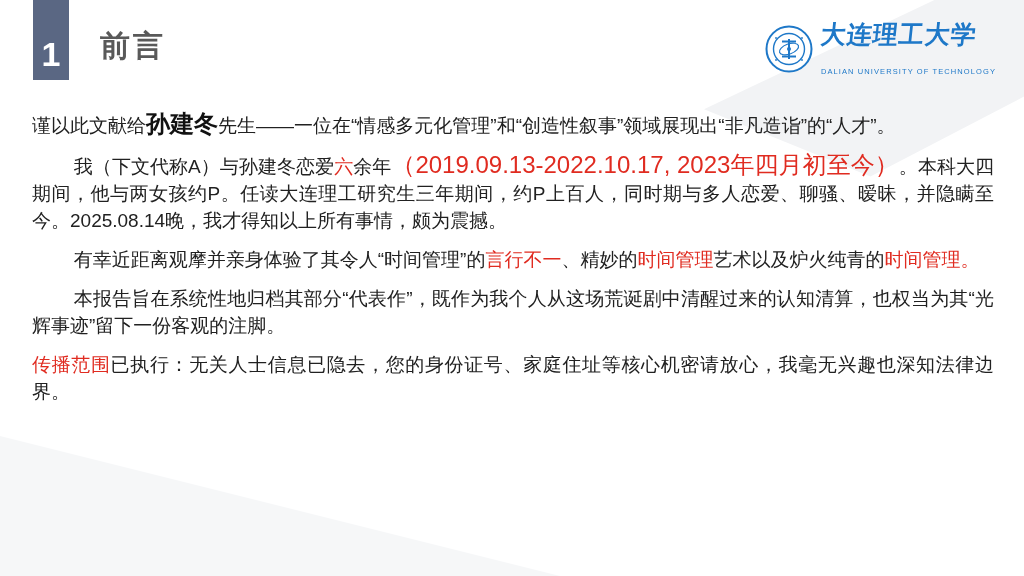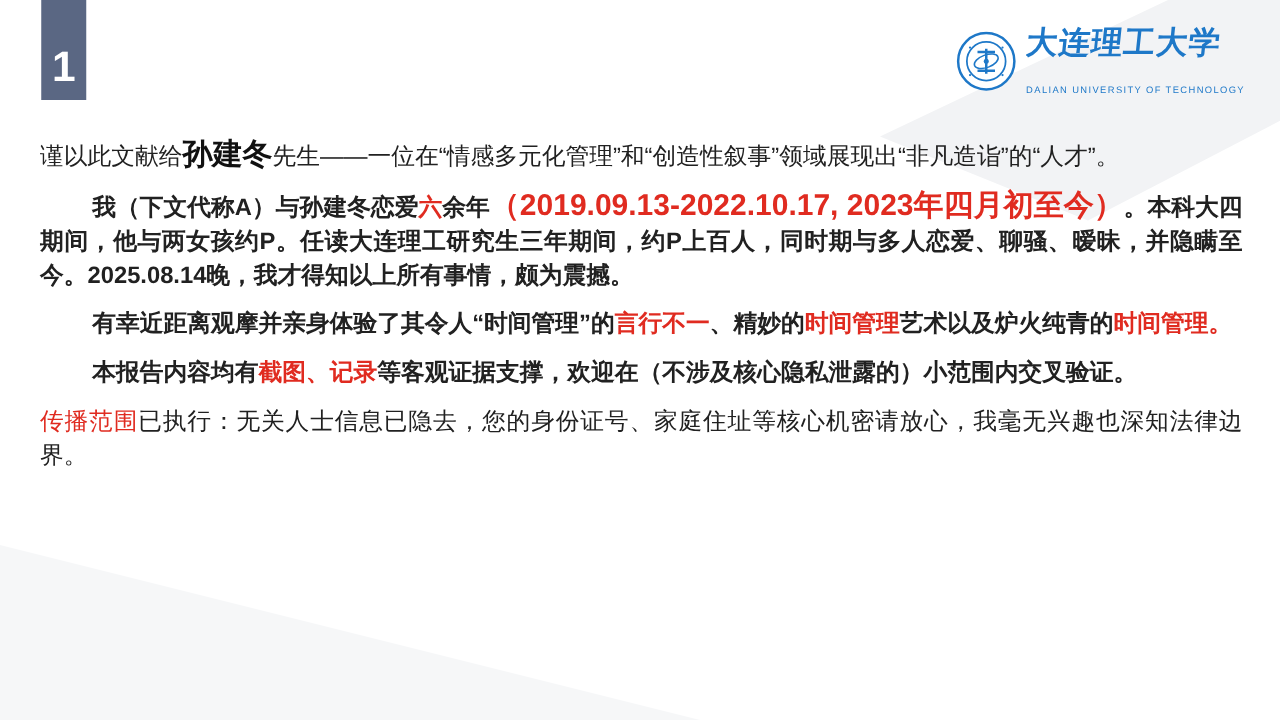--- a/index.html
+++ b/index.html
@@ -61,21 +61,21 @@
     font-size:7.5px;color:var(--logo-blue);letter-spacing:1.1px;
     margin-top:21px;white-space:nowrap;
   }
   
   .body-text{
     position:absolute;left:20px;right:18px;top:98px;z-index:1;
     font-size:19px;line-height:27px;color:var(--body-ink);
     text-align:justify;
   }
   .body-text p{margin:12px;}
-  .indent{text-indent:2.2em;font-weight:bold;}
+  .indent{text-indent:2.2em;}
   .p1{margin-bottom:34px;}
   .p2{margin-bottom:12px;}
   .p3{margin-bottom:22px;}
   .p4{margin-bottom:14px;}
   .p5{margin-bottom:0;}
   .p6{margin-bottom:18px;}
   .seg-red{color:var(--red);}
   .seg-red-large{color:var(--red);font-size:24px;}
   .seg-bold-large{font-weight:bold;font-size:24px;color:#111;}
 </style>
@@ -84,20 +84,21 @@
 
 <div class="slide">
 
   <div class="ribbon-tr"></div>
   <div class="ribbon-bl"></div>
 
   <div class="badge">
     <span>1</span>
   </div>
 
+  <div class="page-title">前言</div>
 
   <div class="logo">
     <svg class="logo-emblem" viewBox="0 0 48 48">
       <circle cx="24" cy="24" r="22.5" fill="#ffffff" stroke="#1e78c8" stroke-width="2"></circle>
       <circle cx="24" cy="24" r="15.5" fill="none" stroke="#1e78c8" stroke-width="1.4"></circle>
       <ellipse cx="24" cy="24" rx="10" ry="5" fill="none" stroke="#1e78c8" stroke-width="1.2" transform="rotate(-20 24 24)"></ellipse>
       <line x1="24" y1="14" x2="24" y2="34" stroke="#1e78c8" stroke-width="2"></line>
       <line x1="17" y1="16.5" x2="31" y2="16.5" stroke="#1e78c8" stroke-width="2"></line>
       <line x1="17" y1="31.5" x2="31" y2="31.5" stroke="#1e78c8" stroke-width="2"></line>
       <circle cx="24" cy="24" r="2" fill="#1e78c8"></circle>
@@ -109,17 +110,17 @@
     <div class="logo-text">
       <span class="logo-cn">大连理工大学</span>
       <span class="logo-en">DALIAN UNIVERSITY OF TECHNOLOGY</span>
     </div>
   </div>
 
   <div class="body-text">
     <p class="p1"><span class="seg-normal">谨以此文献给</span><span class="seg-bold-large">孙建冬</span><span class="seg-normal">先生——一位在“情感多元化管理”和“创造性叙事”领域展现出“非凡造诣”的“人才”。</span></p>
     <p class="p2 indent"><span class="seg-normal">我（下文代称A）与孙建冬恋爱</span><span class="seg-red">六</span><span class="seg-normal">余年</span><span class="seg-red-large">（2019.09.13-2022.10.17, 2023年四月初至今）</span><span class="seg-normal">。本科大四期间，他与两女孩约P。任读大连理工研究生三年期间，约P上百人，同时期与多人恋爱、聊骚、暧昧，并隐瞒至今。2025.08.14晚，我才得知以上所有事情，颇为震撼。</span></p>
     <p class="p3 indent"><span class="seg-normal">有幸近距离观摩并亲身体验了其令人“时间管理”的</span><span class="seg-red">言行不一</span><span class="seg-normal">、精妙的</span><span class="seg-red">时间管理</span><span class="seg-normal">艺术以及炉火纯青的</span><span class="seg-red">时间管理。</span></p>
-    <p class="p5 indent"><span class="seg-normal">本报告内容均有</span><span class="seg-red">截图、记录</span><span class="seg-normal">等客观证据支撑，欢迎在（不涉及核心隐私泄露的）小范围内交叉验证。</span></p>
+    <p class="p4 indent"><span class="seg-normal">本报告旨在系统性地归档其部分“代表作”，既作为我个人从这场荒诞剧中清醒过来的认知清算，也权当为其“光辉事迹”留下一份客观的注脚。</span></p>
     <p class="p6"><span class="seg-red">传播范围</span><span class="seg-normal">已执行：无关人士信息已隐去，您的身份证号、家庭住址等核心机密请放心，我毫无兴趣也深知法律边界。</span></p>
   </div>
 
 </div>
 
 </body></html>

